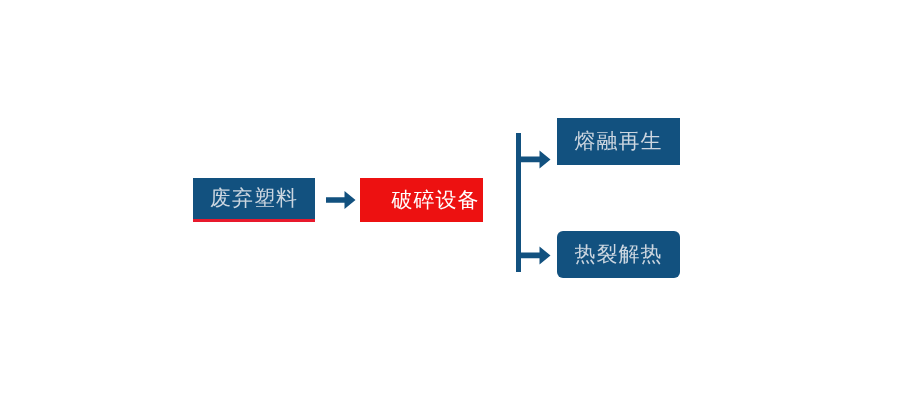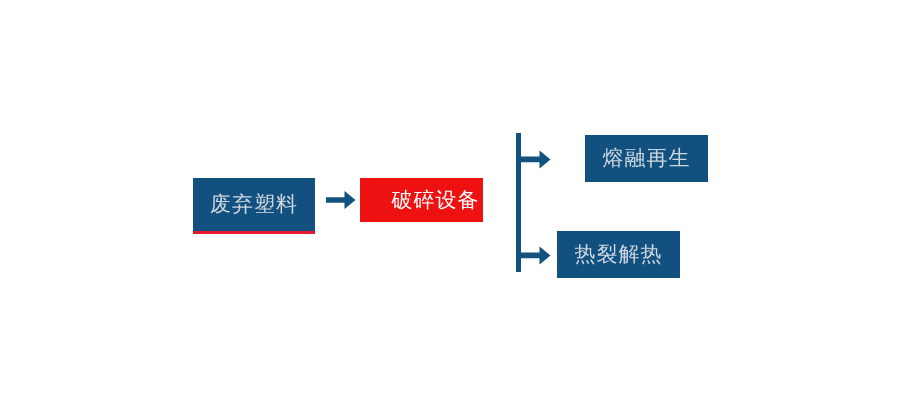--- a/index.html
+++ b/index.html
@@ -30,21 +30,21 @@
     letter-spacing: 1px;
     white-space: nowrap;
     line-height: 1;
   }
 
   
   .node-source {
     left: 193px;
     top: 178px;
     width: 122px;
-    height: 56px;
+    height: 44px;
     background: #12517f;
     border-bottom: 3px solid #e8192c;
     color: #ccd6e0;
     font-size: 21px;
   }
 
   
   .node-highlight {
     left: 360px;
     top: 178px;
@@ -58,22 +58,22 @@
 
   
   .node-output {
     left: 557px;
     width: 123px;
     height: 47px;
     background: #12517f;
     color: #ccd6e0;
     font-size: 21px;
   }
-  .node-output.out-top    { top: 135px; margin-left: 28px; }
-  .node-output.out-bottom { top: 231px; }
+  .node-output.out-top    { top: 118px; }
+  .node-output.out-bottom { top: 231px; border-radius: 6px; }
 
   
   .arrow-main {
     position: absolute;
     left: 326px;
     top: 188px;
     width: 30px;
     height: 24px;
     color: #12517f;
   }

